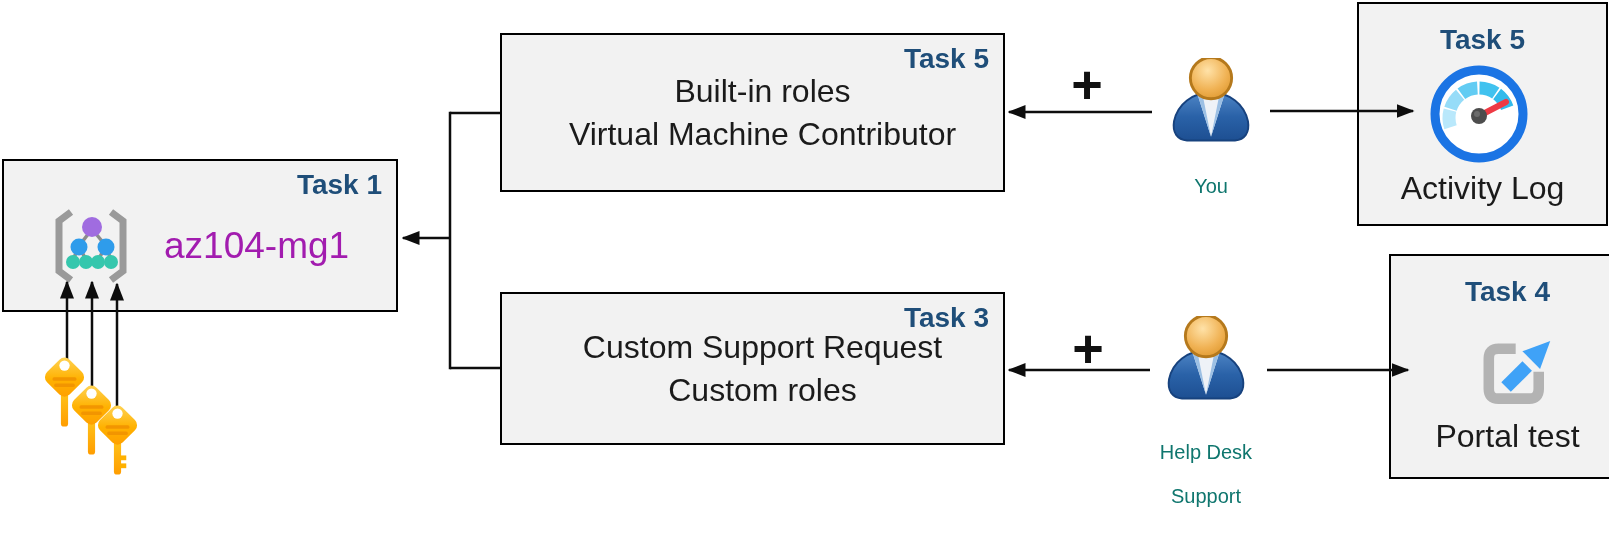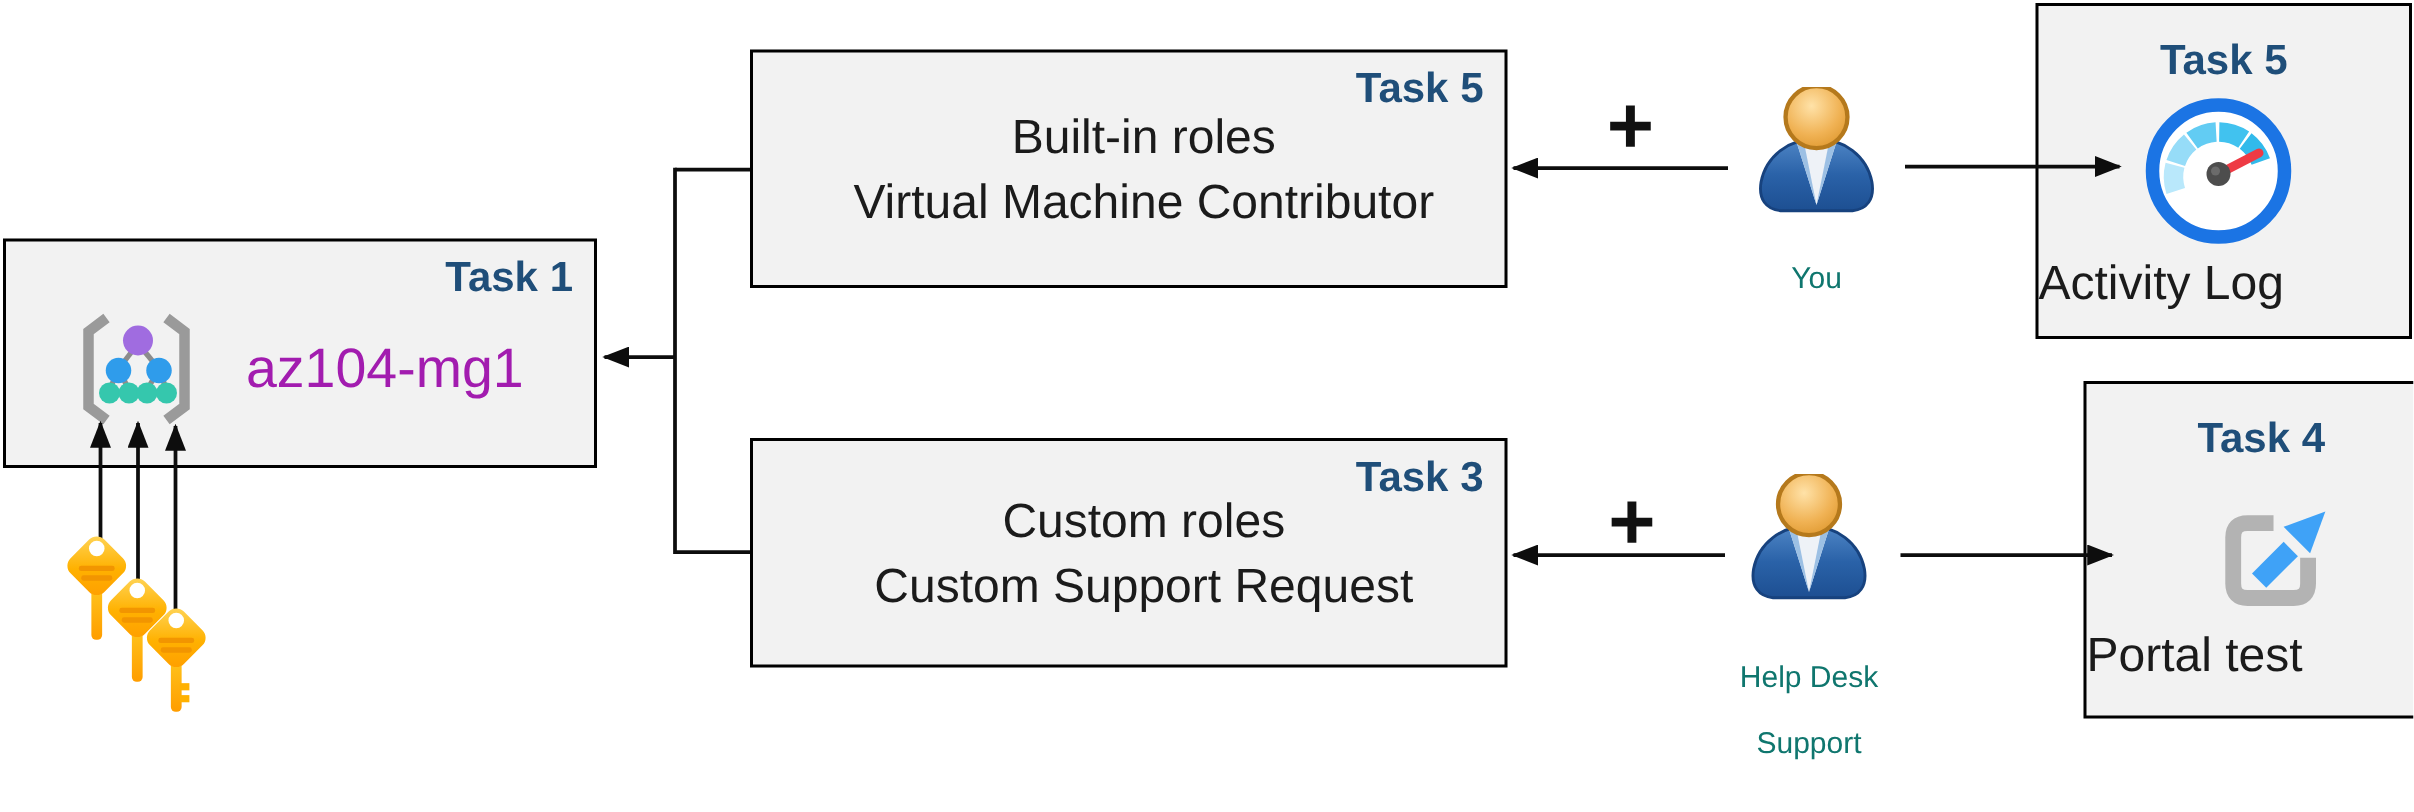--- a/index.html
+++ b/index.html
@@ -21,21 +21,21 @@
     text-align:center;font-size:32px;color:#1b1b1b;line-height:43px;white-space:nowrap;padding-left:20px;
   }
   #task1{left:2px;top:159px;width:396px;height:153px;}
   #task2{left:500px;top:33px;width:505px;height:159px;}
   #task3{left:500px;top:292px;width:505px;height:153px;}
   #task5{left:1357px;top:2px;width:251px;height:224px;}
   #task4{left:1361px;top:254px;width:237px;height:225px;margin-left:28px;}
   .t1-row{position:absolute;top:44px;left:46px;display:flex;align-items:center;gap:32px;}
   .t1-title{font-size:37px;color:#a21caf;white-space:nowrap;}
   .caption{
-    position:absolute;left:0;right:0;
+    position:absolute;left:0;right:0;text-align:center;
     font-size:32px;color:#1b1b1b;white-space:nowrap;
   }
   #task5 .caption{top:166px;}
   #task4 .caption{top:162px;}
   .icon-center{position:absolute;}
   .layer{position:absolute;left:0;top:0;pointer-events:none;}
   .person{position:absolute;width:96px;height:94px;}
   #person-you{left:1163px;top:57px;}
   #person-helpdesk{left:1158px;top:315px;}
   .actor-label{
@@ -86,22 +86,22 @@
     <div class="task-label">Task 5</div>
     <div class="box-lines">
       <div>Built-in roles</div>
       <div>Virtual Machine Contributor</div>
     </div>
   </div>
 
   <div class="box" id="task3">
     <div class="task-label">Task 3</div>
     <div class="box-lines">
+      <div>Custom Support Request</div>
       <div>Custom roles</div>
-      <div>Custom Support Request</div>
     </div>
   </div>
 
   <div class="box" id="task5">
     <div class="task-label centered">Task 5</div>
     <svg class="icon-center" style="left:70px;top:60px;" width="100" height="100" viewBox="0 0 100 100">
       <circle cx="50" cy="50" r="44" fill="#ffffff" stroke="#1b74e4" stroke-width="9"></circle>
       <g fill="none" stroke-width="13">
         <path d="M21.5,61.3 A30,30 0 0 1 21.0,44.2" stroke="#b9e8fb" transform="translate(0,2)"></path>
         <path d="M21.5,42.7 A30,30 0 0 1 31.1,28.7" stroke="#96dcf8" transform="translate(0,2)"></path>

